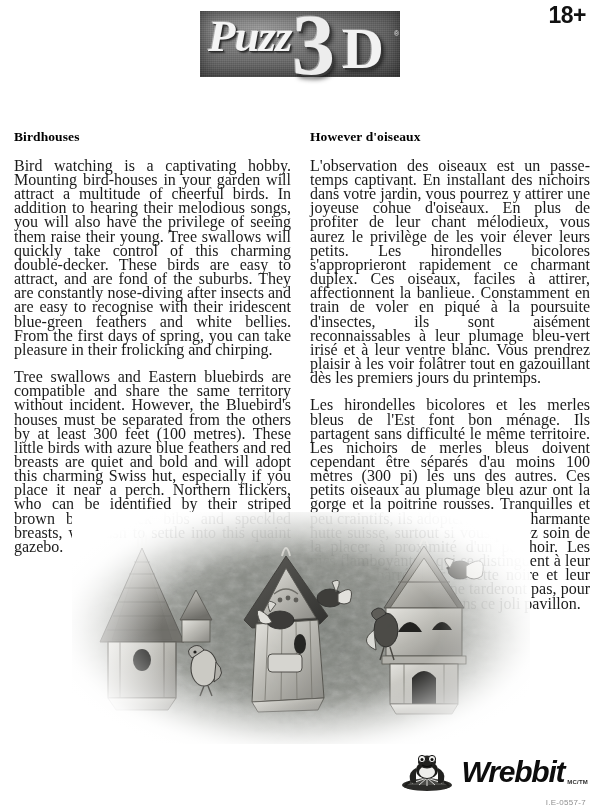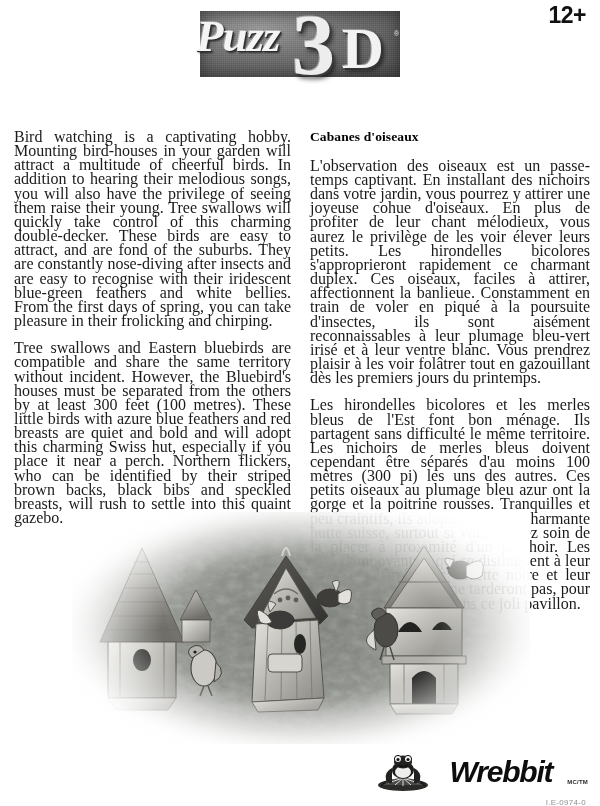--- a/index.html
+++ b/index.html
@@ -60,21 +60,21 @@
     content: "";
     position: absolute;
     inset: 0;
     background-image:
       repeating-linear-gradient(0deg, rgba(255,255,255,.05) 0 1px, rgba(0,0,0,.05) 1px 2px),
       repeating-linear-gradient(90deg, rgba(255,255,255,.04) 0 1px, rgba(0,0,0,.04) 1px 2px);
     opacity: .85;
   }
   .logo-puzz {
     position: absolute;
-    left: 0;
+    left: 12px;
     top: 6px;
     font-family: "Liberation Serif", "DejaVu Serif", serif;
     font-style: italic;
     font-weight: bold;
     font-size: 45px;
     line-height: 1;
     color: #f4f4f4;
     text-shadow:
       1px 1px 0 #2c2c2c,
       2px 2px 2px rgba(0,0,0,.6),
@@ -203,21 +203,21 @@
     width: 600px;
     height: 56px;
   }
   .wrebbit-logo {
     position: absolute;
     right: 12px;
     bottom: 14px;
     height: 40px;
     display: flex;
     align-items: center;
-    gap: 18px;
+    gap: 6px;
   }
   .frog-icon { width: 58px; height: 40px; display: block; }
   .wrebbit-word {
     font-family: "Liberation Sans", sans-serif;
     font-style: italic;
     font-weight: bold;
     font-size: 30px;
     line-height: 1;
     letter-spacing: -1.2px;
     color: #0d0d0d;
@@ -239,40 +239,41 @@
     font-size: 8px;
     color: #8f8f8f;
     letter-spacing: .3px;
   }
 </style>
 </head>
 <body>
 
 <div class="header">
 
-  <div class="age-badge">12+</div>
+  <div class="age-badge">18+</div>
 
   <div class="logo-wrap">
     <div class="logo-plate"></div>
     <span class="logo-puzz">Puzz</span>
     <span class="logo-3">3</span>
     <span class="logo-d">D</span>
     <span class="logo-reg">®</span>
   </div>
 </div>
 
 <div class="columns">
 
   <div class="col col-en">
+    <h2>Birdhouses</h2>
     <p>Bird watching is a captivating hobby. Mounting bird-houses in your garden will attract a multitude of cheerful birds. In addition to hearing their melodious songs, you will also have the privilege of seeing them raise their young. Tree swallows will quickly take control of this charming double-decker. These birds are easy to attract, and are fond of the suburbs. They are constantly nose-diving after insects and are easy to recognise with their iridescent blue-green feathers and white bellies. From the first days of spring, you can take pleasure in their frolicking and chirping.</p>
     <p>Tree swallows and Eastern bluebirds are compatible and share the same territory without incident. However, the Bluebird's houses must be separated from the others by at least 300 feet (100 metres). These little birds with azure blue feathers and red breasts are quiet and bold and will adopt this charming Swiss hut, especially if you place it near a perch. Northern flickers, who can be identified by their striped brown backs, black bibs and speckled breasts, will rush to settle into this quaint gazebo.</p>
   </div>
 
   <div class="col col-fr">
-    <h2>Cabanes d'oiseaux</h2>
+    <h2>However d'oiseaux</h2>
     <p>L'observation des oiseaux est un passe-temps captivant. En installant des nichoirs dans votre jardin, vous pourrez y attirer une joyeuse cohue d'oiseaux. En plus de profiter de leur chant mélodieux, vous aurez le privilège de les voir élever leurs petits. Les hirondelles bicolores s'approprieront rapidement ce charmant duplex. Ces oiseaux, faciles à attirer, affectionnent la banlieue. Constamment en train de voler en piqué à la poursuite d'insectes, ils sont aisément reconnaissables à leur plumage bleu-vert irisé et à leur ventre blanc. Vous prendrez plaisir à les voir folâtrer tout en gazouillant dès les premiers jours du printemps.</p>
     <p>Les hirondelles bicolores et les merles bleus de l'Est font bon ménage. Ils partagent sans difficulté le même territoire. Les nichoirs de merles bleus doivent cependant être séparés d'au moins 100 mètres (300 pi) les uns des autres. Ces petits oiseaux au plumage bleu azur ont la gorge et la poitrine rousses. Tranquilles et peu craintifs, ils adopteront cette charmante hutte suisse, surtout si vous prenez soin de la placer à proximité d'un perchoir. Les pics flamboyants – qui se distinguent à leur dos brun barré, leur bavette noire et leur poitrine mouchetée – ne tarderont pas, pour leur part, à s'installer dans ce joli pavillon.</p>
   </div>
 </div>
 
 <div class="photo">
   <div class="photo-inner"></div>
 
   <svg class="foliage" viewBox="0 0 458 232" preserveAspectRatio="none">
     <defs>
@@ -416,14 +417,14 @@
       <path d="M18 16 q-8 4 -6 12 q1 4 6 3" fill="#222220"></path>
       <path d="M40 16 q8 4 6 12 q-1 4 -6 3" fill="#222220"></path>
       <path d="M12 30 q-4 2 -5 4" stroke="#1c1c1a" stroke-width="2" fill="none"></path>
       <path d="M46 30 q4 2 5 4" stroke="#1c1c1a" stroke-width="2" fill="none"></path>
     </svg>
 
     <span class="wrebbit-word">Wrebbit</span>
     <span class="wrebbit-tm">MC/TM</span>
   </div>
 
-  <div class="doc-code">I.E-0974-0</div>
+  <div class="doc-code">I.E-0557-7</div>
 </div>
 
 </body></html>

